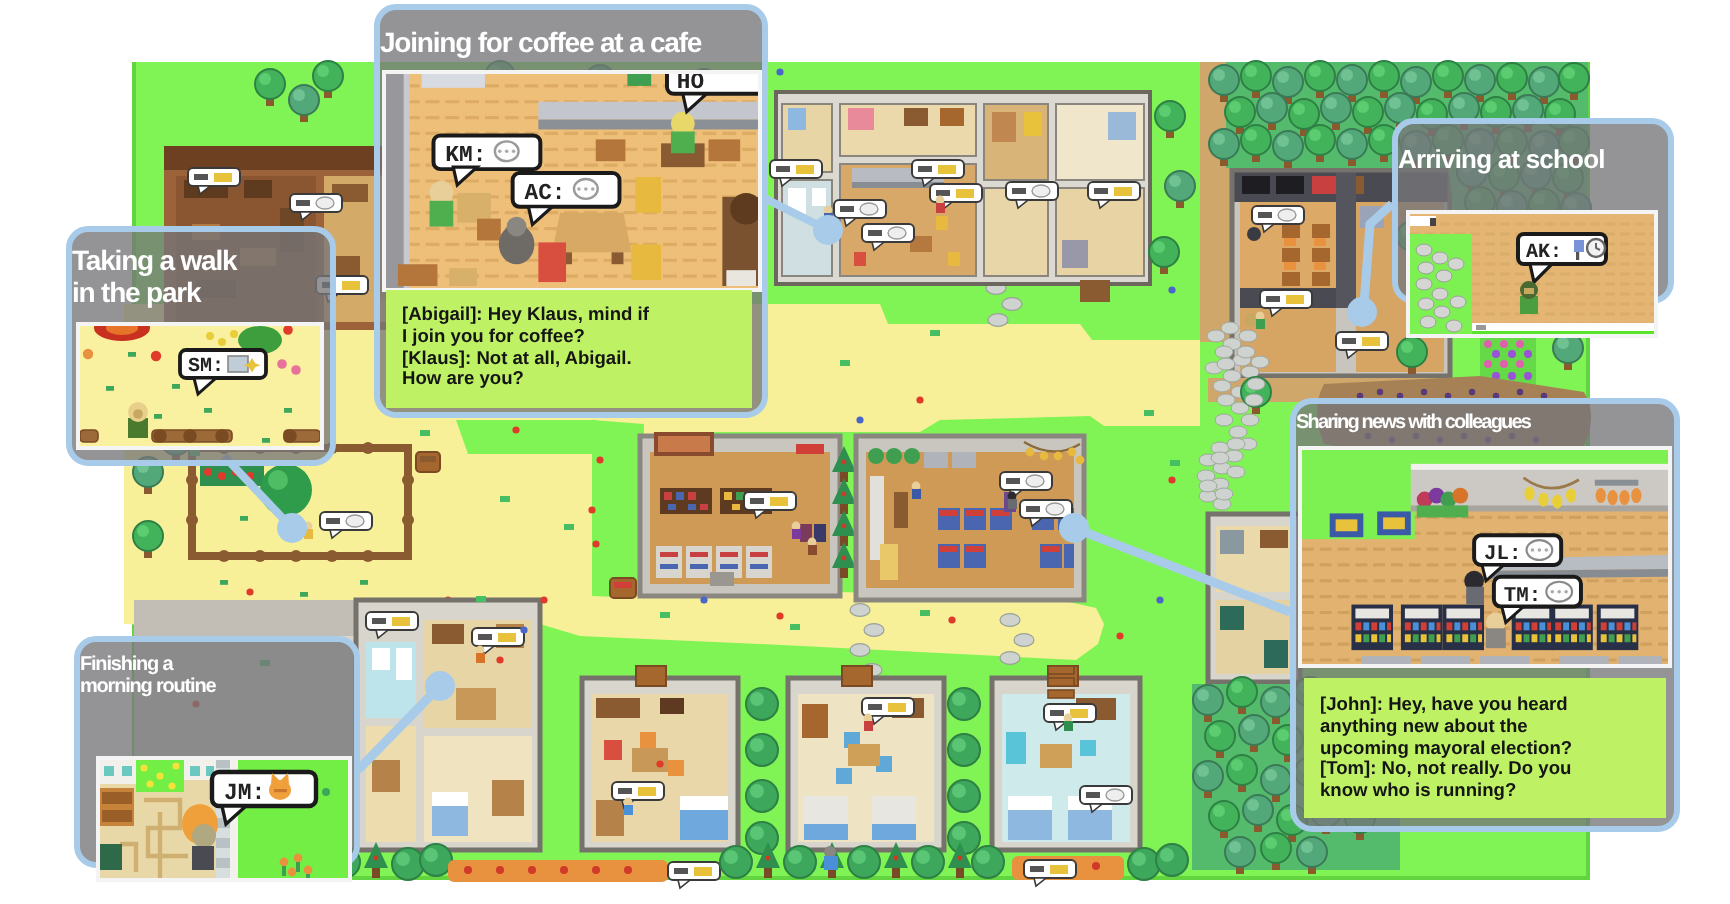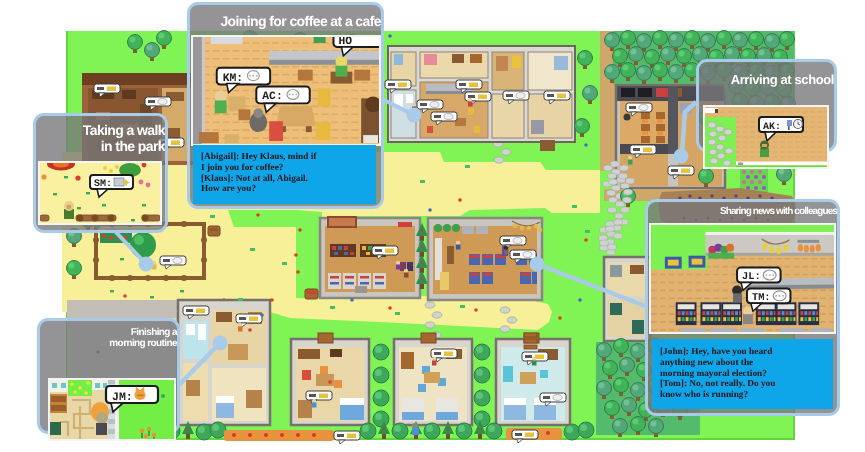--- a/index.html
+++ b/index.html
@@ -2,24 +2,24 @@
 <html><head>
 <meta charset="utf-8">
 <style>
 html,body{margin:0;padding:0;background:#fff;width:865px;height:452px;overflow:hidden;
   font-family:"Liberation Sans",sans-serif;-webkit-font-smoothing:antialiased}
 *{-webkit-font-smoothing:antialiased;text-rendering:geometricPrecision}
 #stage{position:relative;width:865px;height:452px}
 svg{display:block;position:absolute;left:0;top:0}
 .callout{position:absolute;border:3.5px solid #a7cbe9;border-radius:11px;
   background:rgba(118,118,122,0.78);box-sizing:border-box}
-.ct{position:absolute;left:0;right:0;color:#fff;font-weight:bold;text-align:right;
+.ct{position:absolute;left:0;right:0;color:#fff;font-weight:bold;text-align:left;
   letter-spacing:-0.6px;line-height:1.12}
 .scene{position:absolute;border:2px solid #f4f4f4;overflow:hidden}
-.dlg{position:absolute;background:#0ea5e9;font-family:Liberation Serif, serif;
+.dlg{position:absolute;background:#bef264;font-family:Liberation Sans, sans-serif;
   font-weight:bold;color:#151515;white-space:pre-line}
 </style>
 </head>
 <body>
 <div id="stage">
 
 <svg width="865" height="452" viewBox="0 0 865 452">
 <defs>
 
 <g id="t1">
@@ -1182,21 +1182,21 @@
               <circle cx="126.5" cy="71.5" r="0.9"></circle>
               <circle cx="130" cy="71.5" r="0.9"></circle>
               <circle cx="133.5" cy="71.5" r="0.9"></circle>
             </g>
           </g>
     </svg>
   </div>
 
   <div class="dlg" style="left:4px;top:137px;width:181px;height:70px;font-size:9.3px;line-height:10.8px;padding:8px 0 0 8px;box-sizing:border-box">[John]: Hey, have you heard
 anything new about the
-morning mayoral election?
+upcoming mayoral election?
 [Tom]: No, not really. Do you
 know who is running?</div>
 </div>
 
 <div class="callout" style="left:37px;top:318px;width:143px;height:116px">
 
   <div class="ct" style="top:6px;font-size:10px">Finishing a<br>morning routine</div>
 
   <div class="scene" style="left:8px;top:57px;width:124px;height:59px">
     <svg width="124" height="59" viewBox="0 0 124 59">

